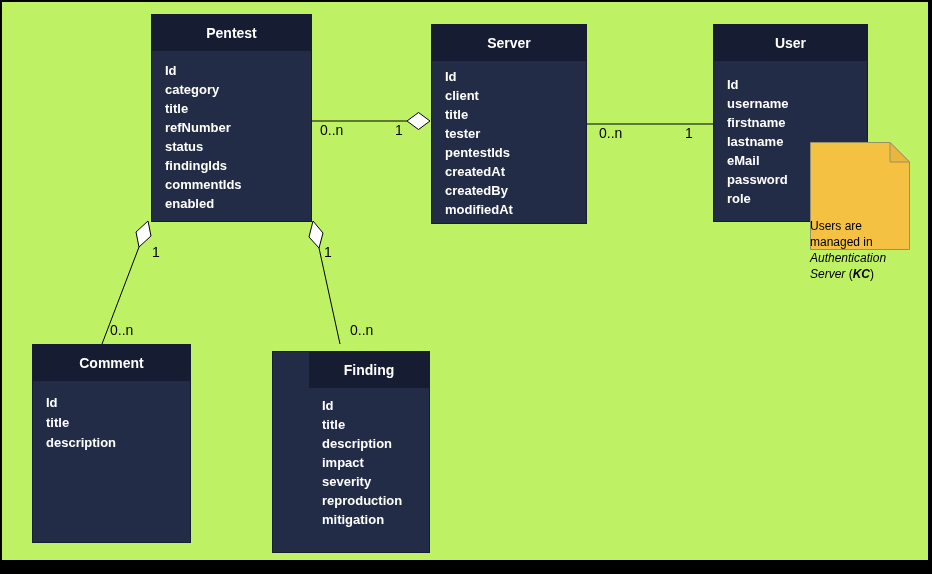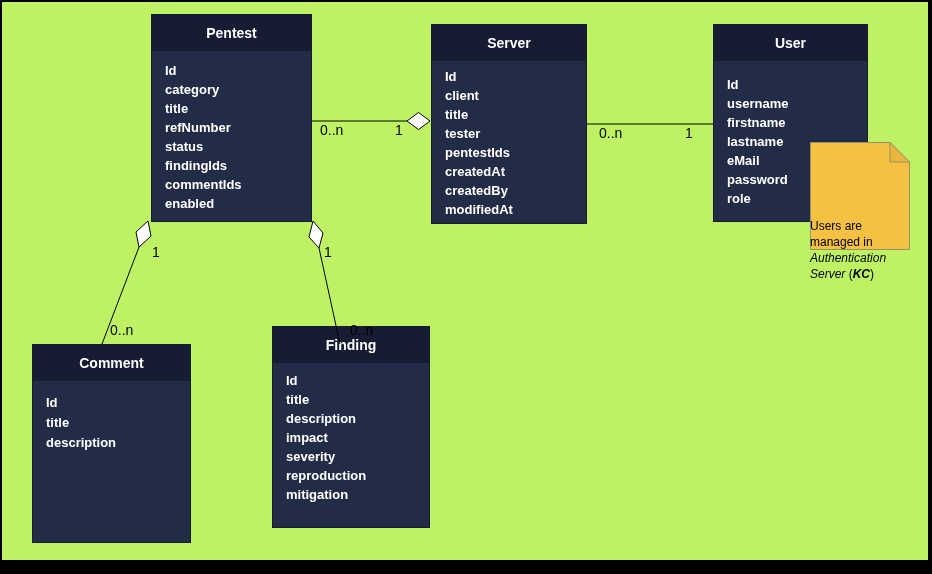--- a/index.html
+++ b/index.html
@@ -117,21 +117,21 @@
 
   <div class="entity" style="left:30px; top:342px; width:159px; height:199px;">
     <div class="entity-header">Comment</div>
     <div class="entity-body comment-body" style="padding-top:12px;">
       <div class="field">Id</div>
       <div class="field">title</div>
       <div class="field">description</div>
     </div>
   </div>
 
-  <div class="entity" style="left:270px; top:324px; width:158px; height:202px;">
+  <div class="entity" style="left:270px; top:349px; width:158px; height:202px;padding-left:36px;">
     <div class="entity-header">Finding</div>
     <div class="entity-body" style="padding-top:8px;">
       <div class="field">Id</div>
       <div class="field">title</div>
       <div class="field">description</div>
       <div class="field">impact</div>
       <div class="field">severity</div>
       <div class="field">reproduction</div>
       <div class="field">mitigation</div>
     </div>

